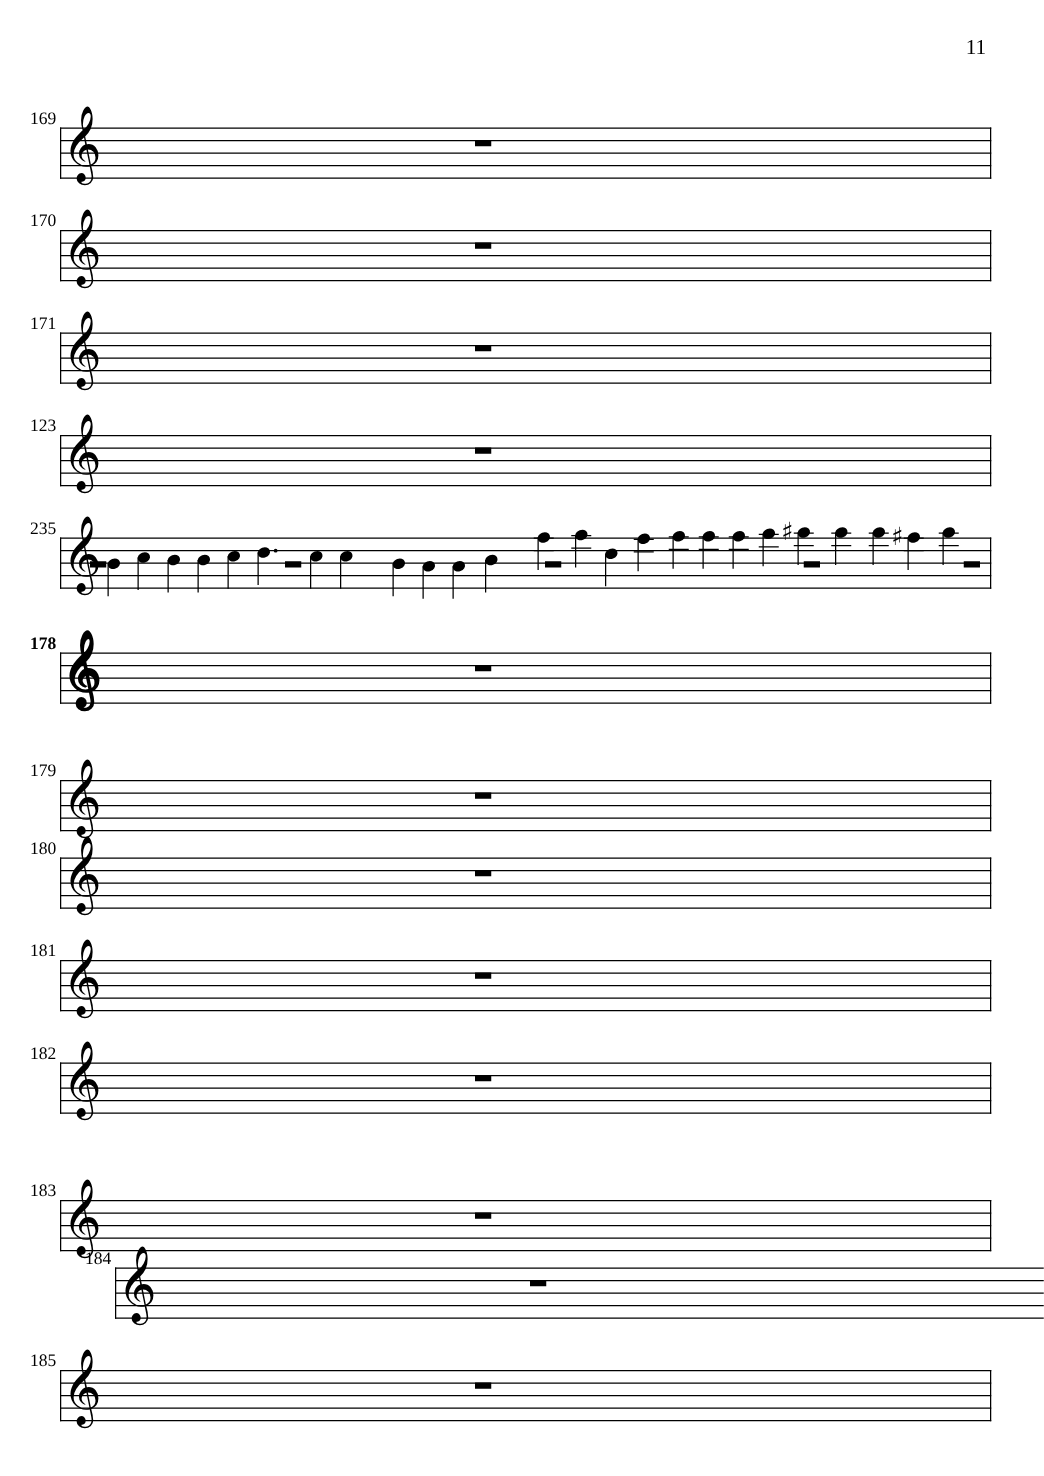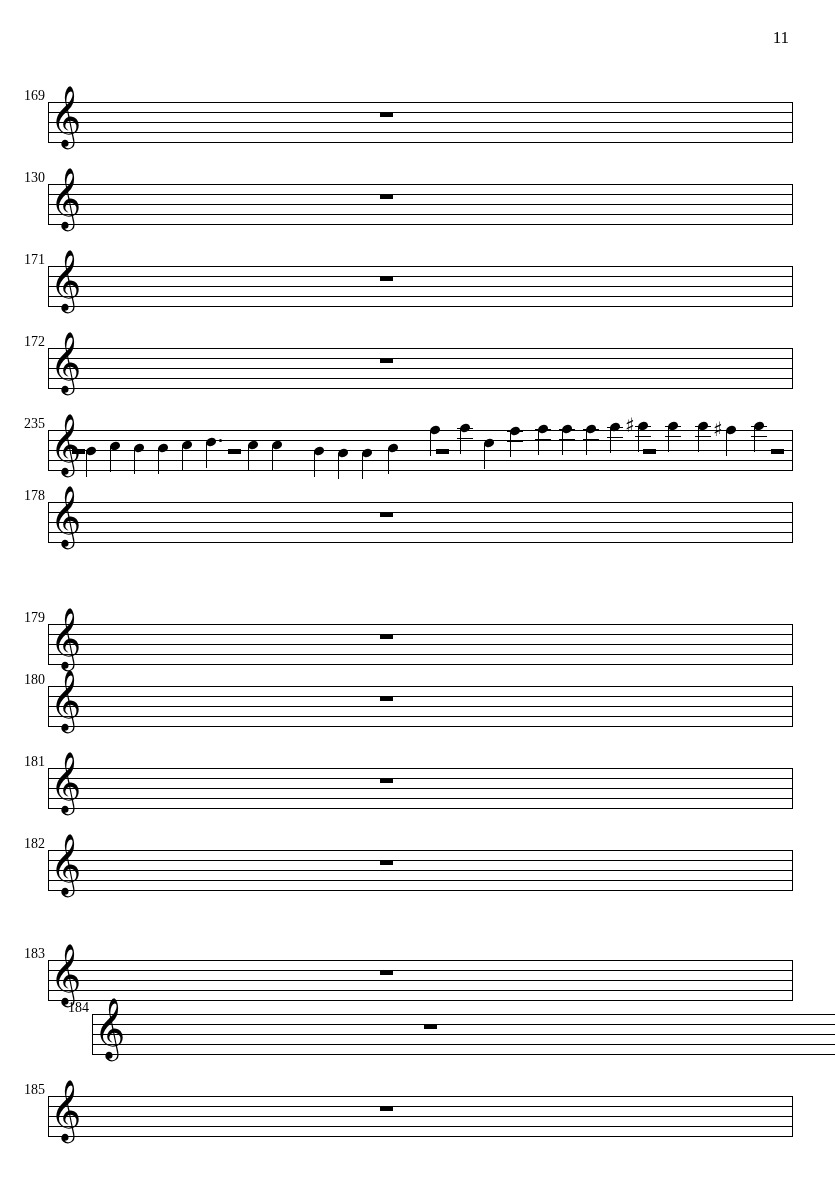--- a/index.html
+++ b/index.html
@@ -153,21 +153,21 @@
           <div class="staff-line l2"></div>
           <div class="staff-line l3"></div>
           <div class="staff-line l4"></div>
           <div class="barline-left"></div>
           <div class="barline-right"></div>
           <div class="clef">𝄞</div>
           <div class="whole-rest" style="left: 332px; top: 10px;"></div>
         </div>
       </div>
       <div class="system" style="top: 170px;">
-        <div class="measure-number">130</div>
+        <div class="measure-number">170</div>
         <div class="staff">
           <div class="staff-line l0"></div>
           <div class="staff-line l1"></div>
           <div class="staff-line l2"></div>
           <div class="staff-line l3"></div>
           <div class="staff-line l4"></div>
           <div class="barline-left"></div>
           <div class="barline-right"></div>
           <div class="clef">𝄞</div>
           <div class="whole-rest" style="left: 332px; top: 10px;"></div>
@@ -181,21 +181,21 @@
           <div class="staff-line l2"></div>
           <div class="staff-line l3"></div>
           <div class="staff-line l4"></div>
           <div class="barline-left"></div>
           <div class="barline-right"></div>
           <div class="clef">𝄞</div>
           <div class="whole-rest" style="left: 332px; top: 10px;"></div>
         </div>
       </div>
       <div class="system" style="top: 334px;">
-        <div class="measure-number">172</div>
+        <div class="measure-number">123</div>
         <div class="staff">
           <div class="staff-line l0"></div>
           <div class="staff-line l1"></div>
           <div class="staff-line l2"></div>
           <div class="staff-line l3"></div>
           <div class="staff-line l4"></div>
           <div class="barline-left"></div>
           <div class="barline-right"></div>
           <div class="clef">𝄞</div>
           <div class="whole-rest" style="left: 332px; top: 10px;"></div>
@@ -339,21 +339,21 @@
             <div class="ledger" style="top: 14px;"></div>
           </div>
           <div class="note stem-down" style="left: 706px; top: -8px;">
             <div class="head"></div>
             <div class="stem"></div>
             <div class="ledger" style="top: 4px;"></div>
             <div class="ledger" style="top: 14px;"></div>
           </div>
         </div>
       </div>
-      <div class="system" style="top: 488px;">
+      <div class="system" style="top: 508px; font-weight: bold;">
         <div class="measure-number">178</div>
         <div class="staff">
           <div class="staff-line l0"></div>
           <div class="staff-line l1"></div>
           <div class="staff-line l2"></div>
           <div class="staff-line l3"></div>
           <div class="staff-line l4"></div>
           <div class="barline-left"></div>
           <div class="barline-right"></div>
           <div class="clef">𝄞</div>

